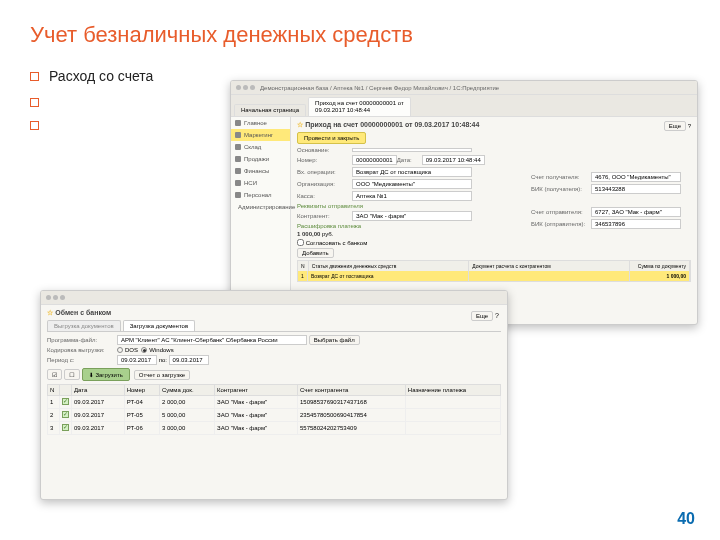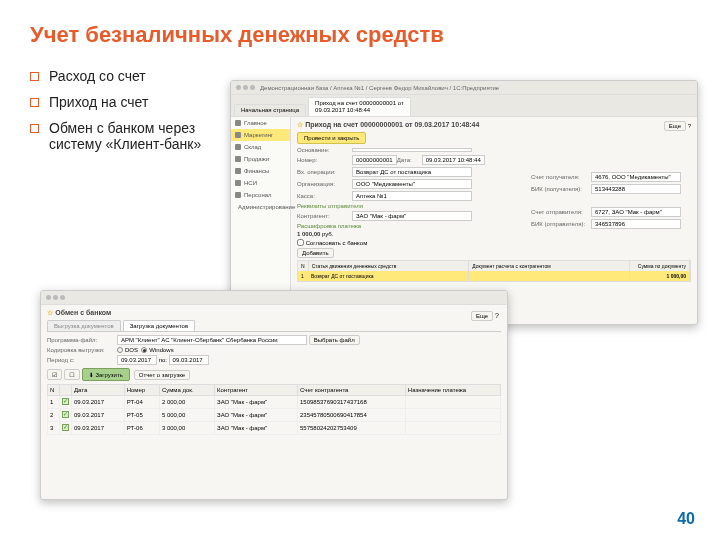--- a/index.html
+++ b/index.html
@@ -1,17 +1,17 @@
 <!DOCTYPE html>
 <html><head>
 <meta charset="utf-8">
 <style>
 *{box-sizing:border-box;margin:0;padding:0;font-family:Arial,sans-serif}
 body{width:720px;height:540px;background:#fff;position:relative;overflow:hidden}
-.slide-title{color:#e85c2b;font-size:22px;font-weight:bold;padding:22px 0 0 30px}
+.slide-title{color:#e85c2b;font-size:22px;font-weight:normal;padding:22px 0 0 30px}
 .bullets{padding:20px 0 0 30px;font-size:14px;color:#222}
 .bullet{display:flex;align-items:flex-start;margin-bottom:10px;max-width:180px}
 .bullet-sq{width:9px;height:9px;border:1.5px solid #e85c2b;margin-right:10px;margin-top:4px;flex-shrink:0}
 .page-num{position:absolute;bottom:12px;right:25px;color:#0b6cb0;font-weight:bold;font-size:16px}
 
 .win{position:absolute;background:#f7f6f2;border:1px solid #ccc;border-radius:3px;box-shadow:0 3px 10px rgba(0,0,0,0.25);font-size:7px;overflow:hidden}
 .win1{top:80px;left:230px;width:468px;height:245px}
 .win2{top:290px;left:40px;width:468px;height:210px}
 
 .titlebar{background:#eae8e2;height:14px;display:flex;align-items:center;padding:0 5px;border-bottom:1px solid #ddd}
@@ -61,29 +61,27 @@
 .chk::after{content:"✓";color:#4a7a2a;font-size:6px;position:absolute;top:-2px;left:0}
 .amount{font-weight:bold;color:#333}
 </style>
 </head>
 <body>
 
 <div class="slide-title">Учет безналичных денежных средств</div>
 <div class="bullets">
   <div class="bullet">
       <span class="bullet-sq"></span>
-      <span>Расход со счет</span>
+      <span>Расход со счета</span>
     </div>
   <div class="bullet">
       <span class="bullet-sq"></span>
-      <span>Приход на счет</span>
     </div>
   <div class="bullet">
       <span class="bullet-sq"></span>
-      <span>Обмен с банком через систему «Клиент-банк»</span>
     </div>
 </div>
 <div class="page-num">40</div>
 
 <div class="win win1">
   <div class="titlebar">
     <div class="dots">
         <div class="dot"></div>
         <div class="dot"></div>
         <div class="dot"></div>

